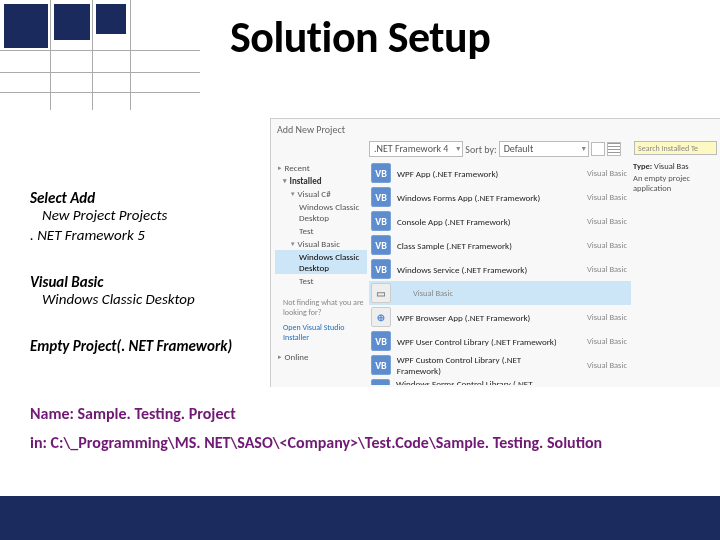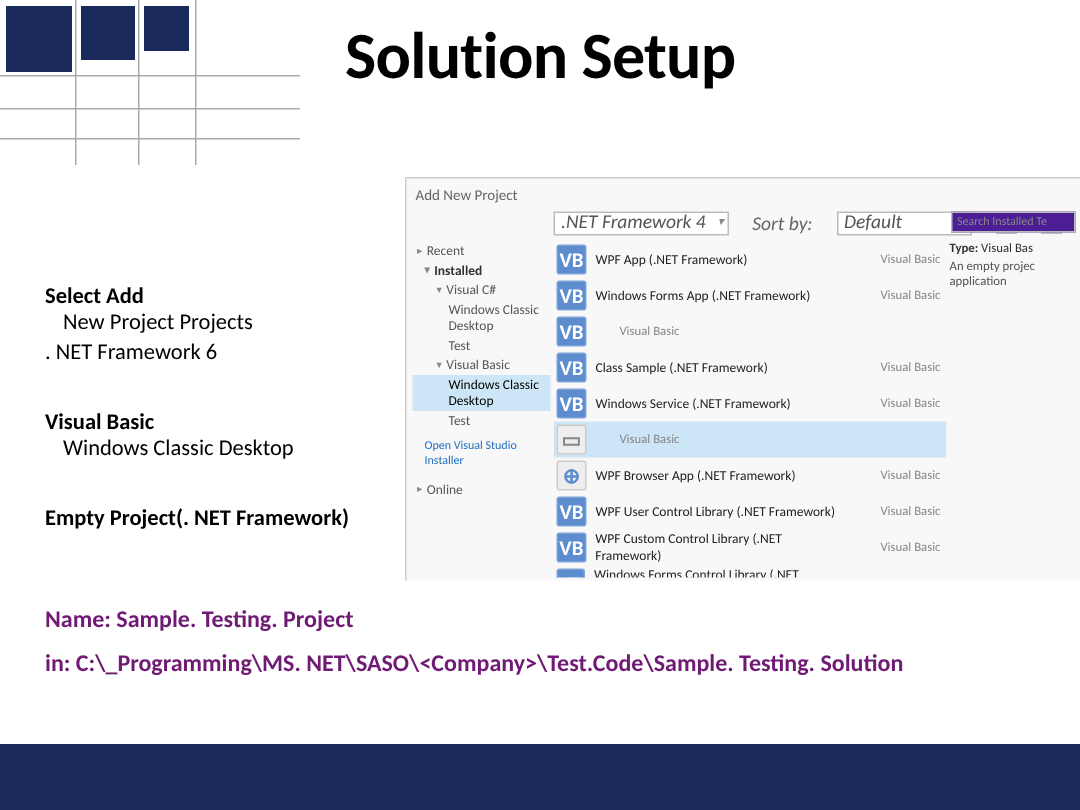--- a/index.html
+++ b/index.html
@@ -59,20 +59,21 @@
   
   .notes {
     position: absolute;
     top: 190px;
     left: 30px;
     width: 255px;
     font-family: "Calibri", Arial, sans-serif;
     font-size: 15px;
     color: #000;
     line-height: 1.15;
+    font-style: italic;
   }
   .notes .grp { margin-bottom: 30px; }
   .notes .l1 { font-weight: 600; }
   .notes .indent { margin-left: 12px; }
   .notes .sub { margin-top: 2px; }
   .namepath {
     position: absolute;
     top: 404px;
     left: 30px;
     width: 670px;
@@ -105,24 +106,23 @@
   }
 
   .dlg .toolbar {
     position: absolute;
     top: 22px;
     left: 98px;
     right: 0;
     height: 16px;
     display: flex;
     align-items: center;
-    gap: 16px;
-    font-size: 13px;
+    gap: 2px;
+    font-size: 10px;
     color: #555;
-    font-style: italic;
   }
   .toolbar .combo {
     border: 1px solid #bbb;
     background:#fff;
     padding: 1px 14px 1px 4px;
     position: relative;
     min-width: 70px;
     height: 12px;
     line-height: 12px;
   }
@@ -142,21 +142,21 @@
   }
   .toolbar .vbtn.detail { background: repeating-linear-gradient(#999,#999 1px,#fff 1px,#fff 3px); }
 
   .dlg .searchbox {
     position: absolute;
     top: 22px;
     right: 4px;
     width: 78px;
     height: 12px;
     border: 1px solid #bbb;
-    background:#4c1d95;
+    background:#fef9c3;
     font-size: 8px;
     color:#888;
     padding-left:3px;
     line-height:12px;
   }
 
   
   .dlg .tree {
     position: absolute;
     top: 42px;
@@ -207,21 +207,21 @@
     height: 24px;
     padding: 0 0 0 2px;
     gap: 6px;
   }
   .tmpl-row.sel { background:#cde6f7; }
   .tmpl-icon {
     width:18px; height:18px;
     display:flex;
     align-items:center;
     justify-content:center;
-    font-size:14px; font-weight:700;
+    font-size:10px; font-weight:700;
     color:#fff;
     background:#5d8ccf;
     border:1px solid #7aa2d6;
     border-radius:2px;
   }
   .tmpl-icon.vb { background:#5d8ccf; }
   .tmpl-icon.globe { background:#eee; color:#5d8ccf; border-color:#ccc;}
   .tmpl-icon.empty { background:#eee; color:#888; border-color:#ccc;}
   .tmpl-name { flex:1 1 auto; font-size:9px; color:#222; }
   .tmpl-lang { width:56px; text-align:right; font-size:8.5px; color:#888; padding-right:4px;}
@@ -255,21 +255,21 @@
     <div class="vl vl2"></div>
     <div class="vl vl3"></div>
 </div>
 
 <div class="title">Solution Setup</div>
 
 <div class="notes">
   <div class="grp">
     <div class="l1">Select Add</div>
     <div class="indent">New Project Projects</div>
-    <div class="sub">. NET Framework 6</div>
+    <div class="sub">. NET Framework 5</div>
   </div>
   <div class="grp">
     <div class="l1">Visual Basic</div>
     <div class="indent" style="margin-left:12px;">Windows Classic Desktop</div>
   </div>
   <div class="grp">
     <div class="l1">Empty Project(. NET Framework)</div>
   </div>
 </div>
 
@@ -293,37 +293,39 @@
 
   <div class="tree">
     <div class="item t0 caret">Recent</div>
     <div class="item t1 caret open">Installed</div>
     <div class="item t2 caret open">Visual C#</div>
     <div class="item t3">Windows Classic Desktop</div>
     <div class="item t3">Test</div>
     <div class="item t2 caret open">Visual Basic</div>
     <div class="item t3 sel">Windows Classic Desktop</div>
     <div class="item t3">Test</div>
+    <div class="small">Not finding what you are looking for?</div>
     <div class="link">Open Visual Studio Installer</div>
     <div class="item t0 caret" style="margin-top:8px;">Online</div>
   </div>
 
   <div class="tmpl-list">
     <div class="tmpl-row">
       <span class="tmpl-icon vb">VB</span>
       <span class="tmpl-name">WPF App (.NET Framework)</span>
       <span class="tmpl-lang">Visual Basic</span>
     </div>
     <div class="tmpl-row">
       <span class="tmpl-icon vb">VB</span>
       <span class="tmpl-name">Windows Forms App (.NET Framework)</span>
       <span class="tmpl-lang">Visual Basic</span>
     </div>
     <div class="tmpl-row">
       <span class="tmpl-icon vb">VB</span>
+      <span class="tmpl-name">Console App (.NET Framework)</span>
       <span class="tmpl-lang">Visual Basic</span>
     </div>
     <div class="tmpl-row">
       <span class="tmpl-icon vb">VB</span>
       <span class="tmpl-name">Class Sample (.NET Framework)</span>
       <span class="tmpl-lang">Visual Basic</span>
     </div>
     <div class="tmpl-row">
       <span class="tmpl-icon vb">VB</span>
       <span class="tmpl-name">Windows Service (.NET Framework)</span>

